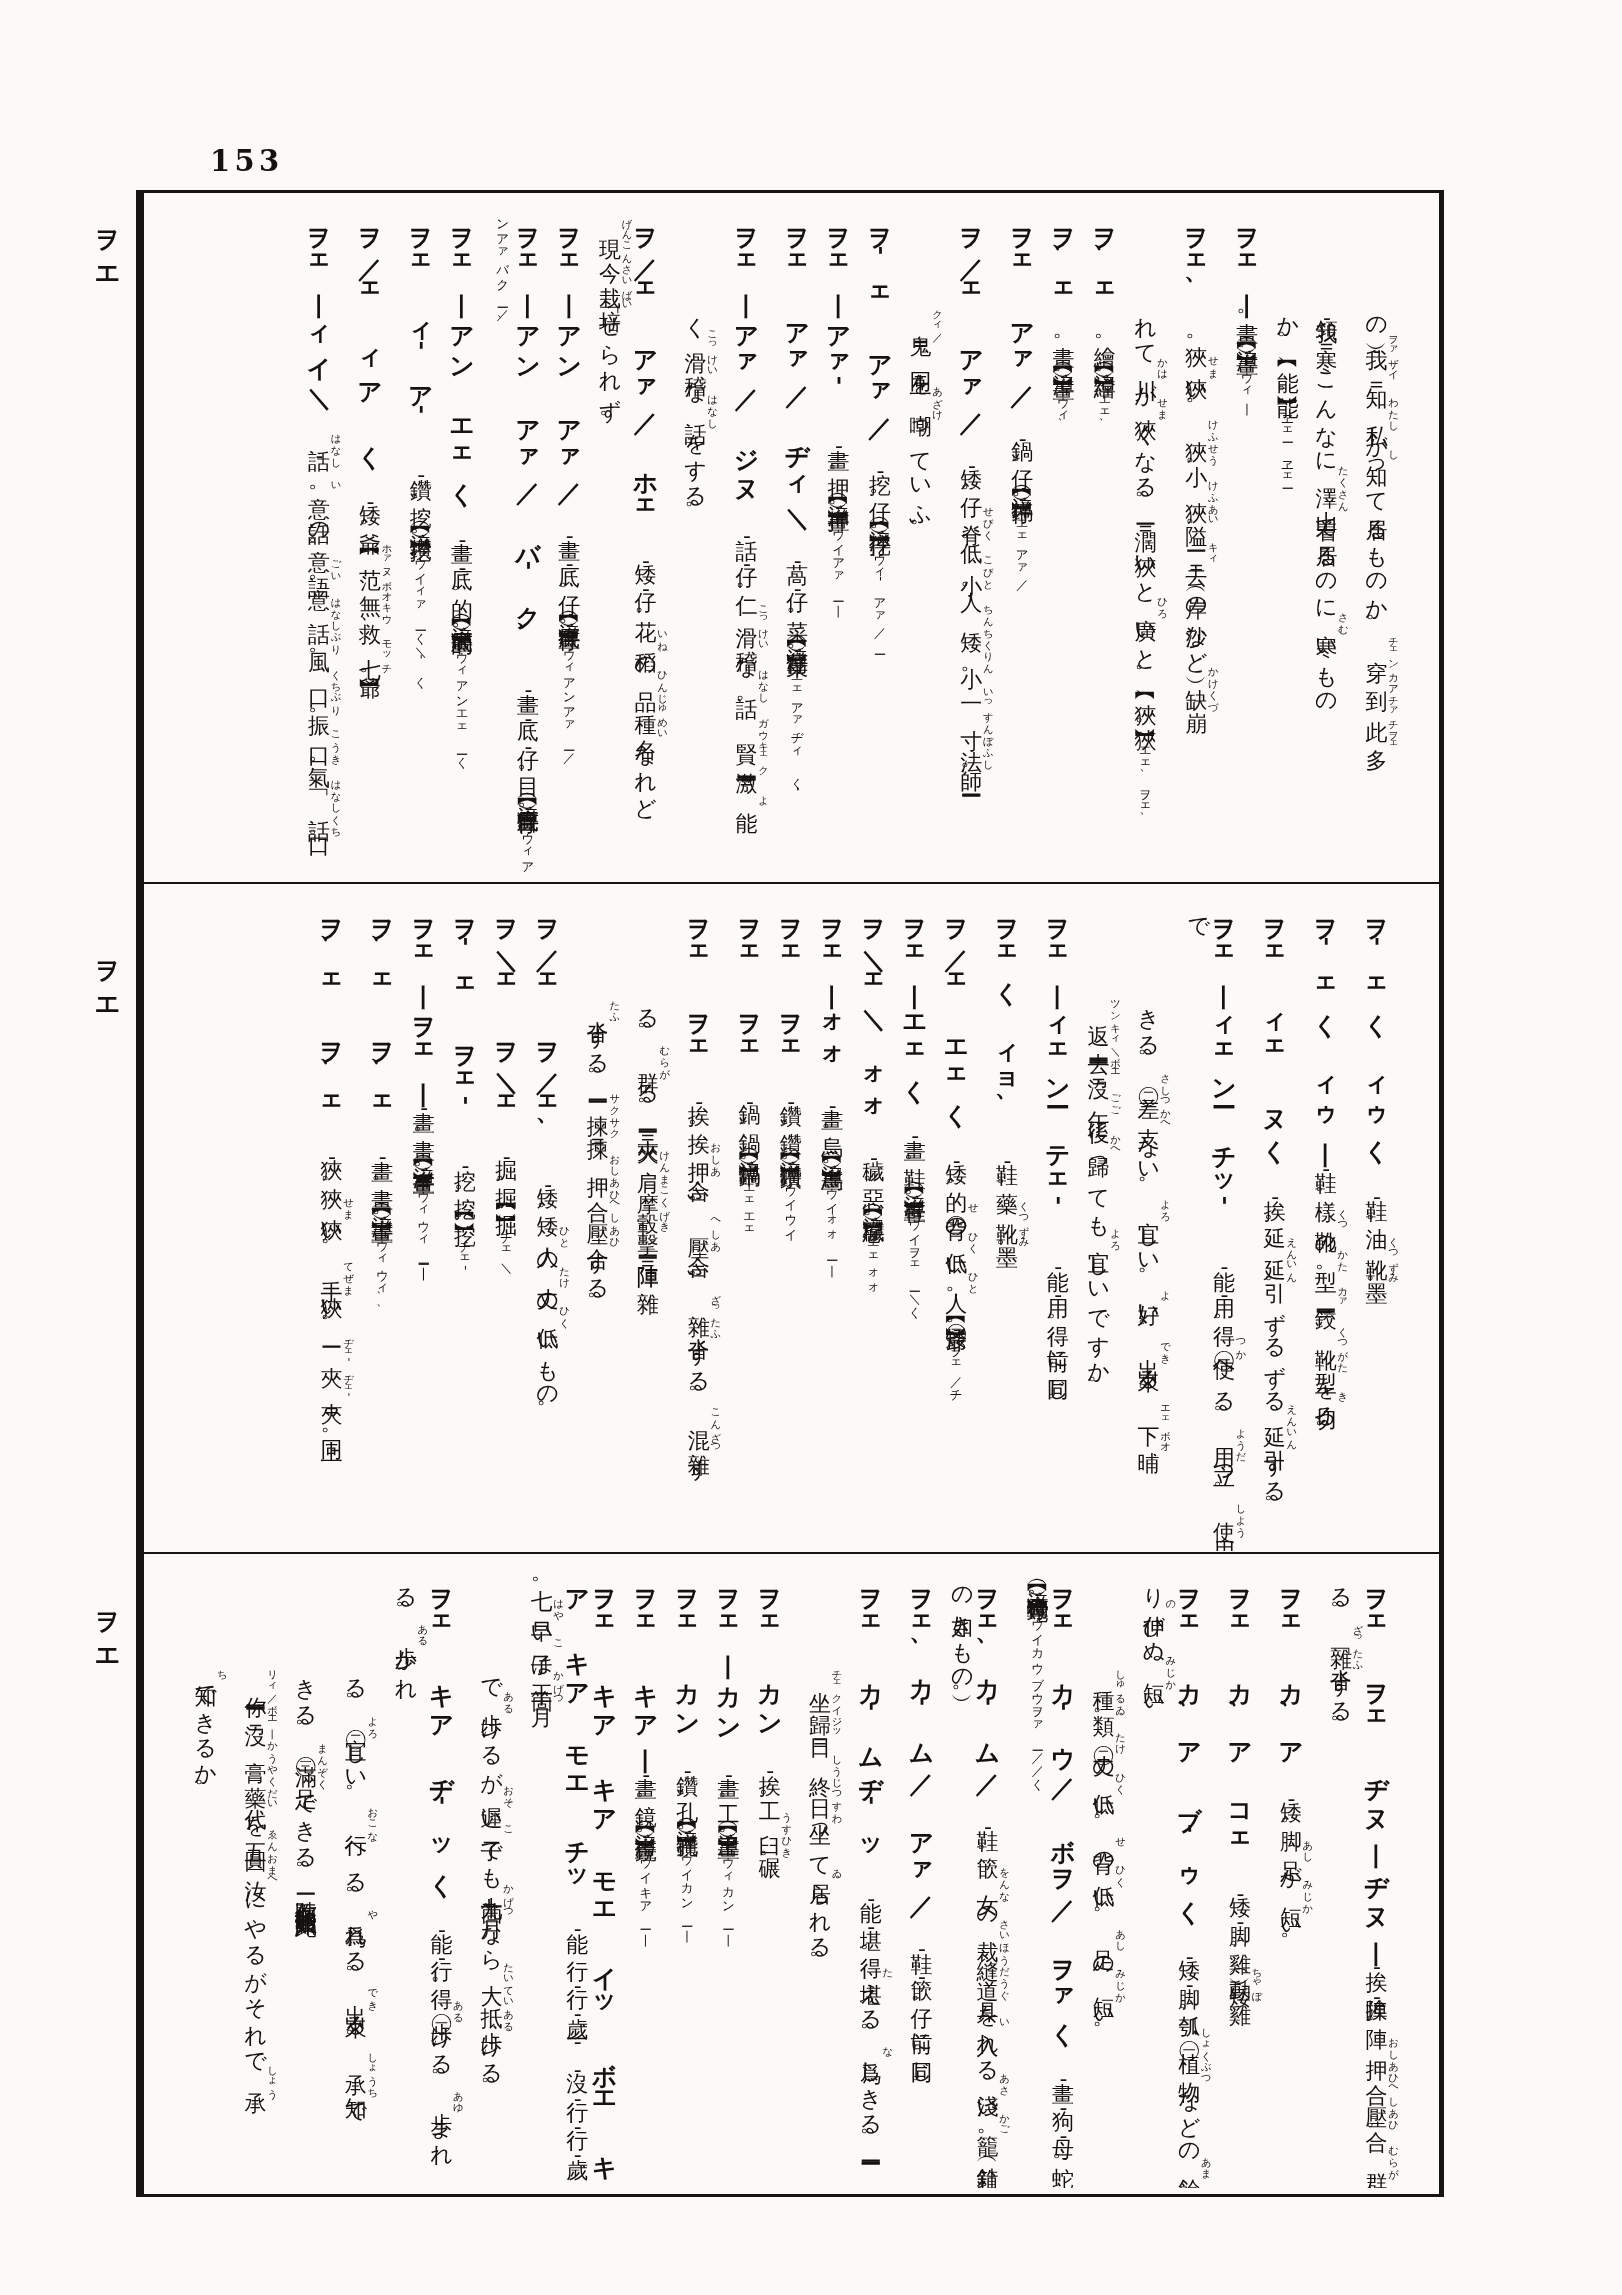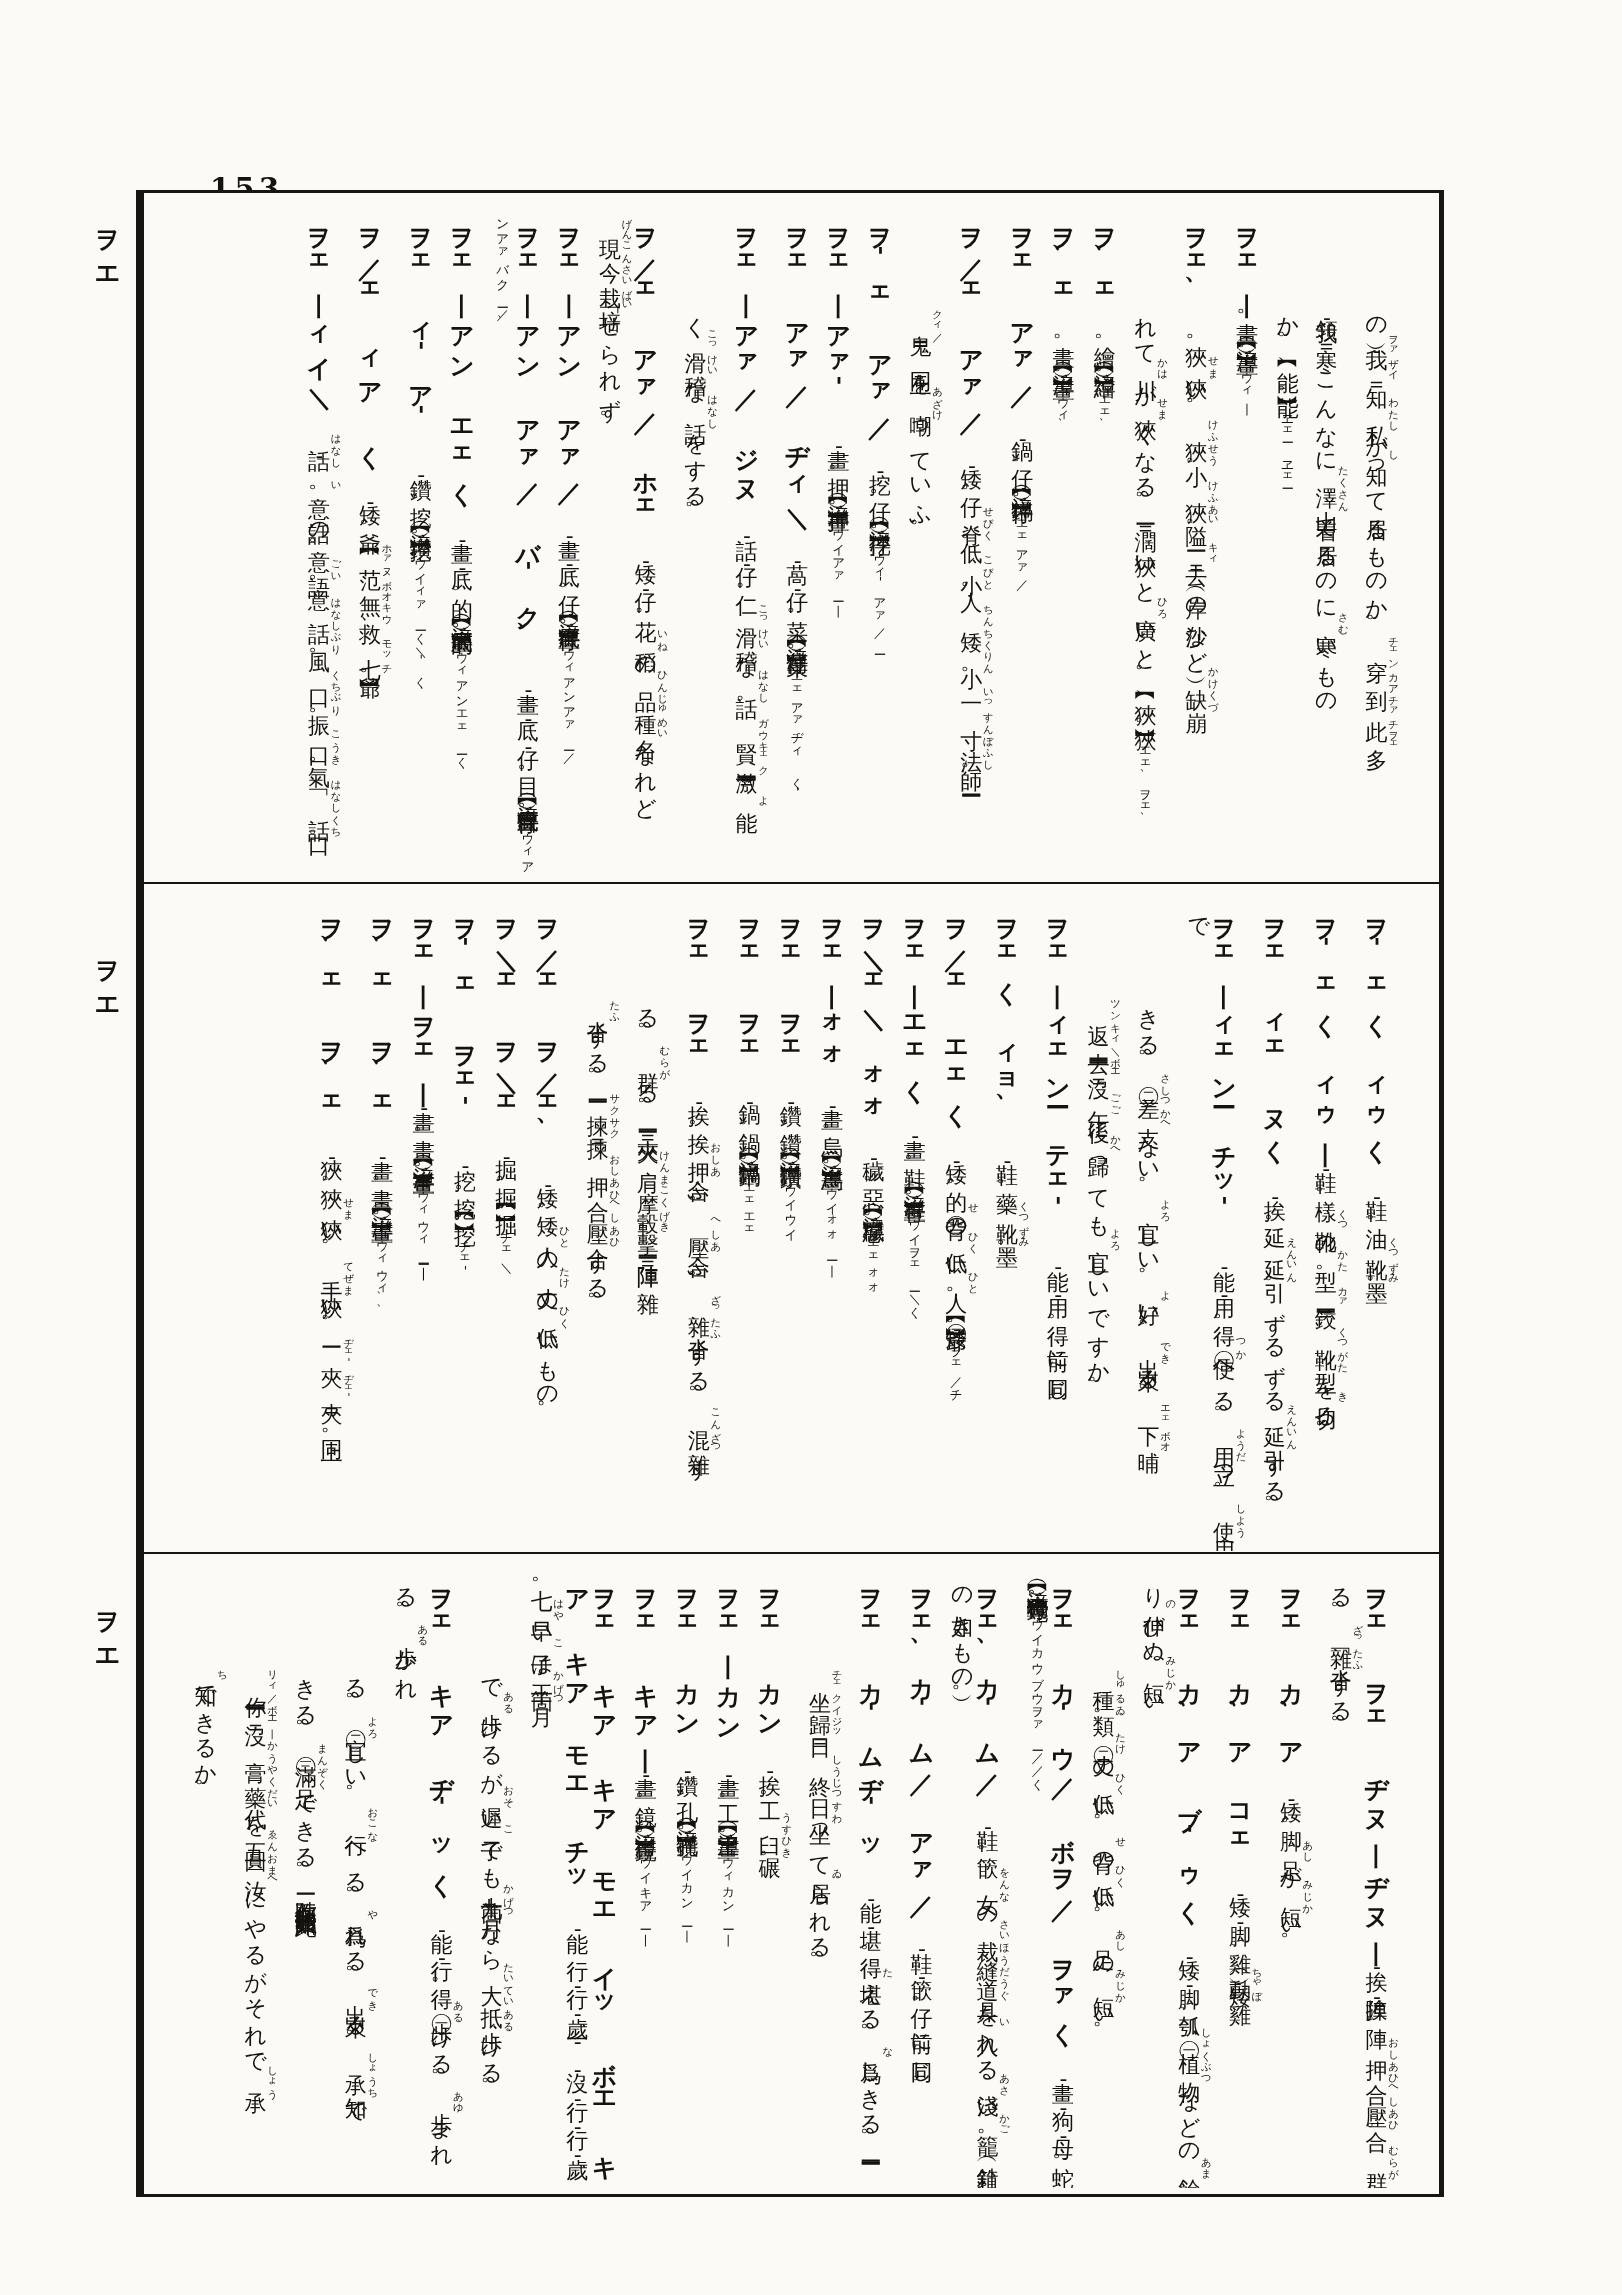--- a/index.html
+++ b/index.html
@@ -3,21 +3,21 @@
 <meta charset="utf-8">
 <style>
   html,body{margin:0;padding:0;}
   body{
     width:1623px;height:2295px;position:relative;
     background:#fbfaf7;color:#151310;
     font-family:"DejaVu Sans",sans-serif;
     overflow:hidden;
   }
   .page-number{
-    position:absolute;left:210px;top:172px;
+    position:absolute;left:210px;top:144px;
     font-family:"DejaVu Serif",serif;
     font-size:29px;font-weight:bold;letter-spacing:4.3px;
   }
   .margin-label{
     position:absolute;left:91px;
     writing-mode:vertical-rl;text-orientation:upright;
     font-size:25px;font-weight:bold;letter-spacing:9.8px;
   }
   #margin-top{top:213px;}
   #margin-mid{top:944px;}

